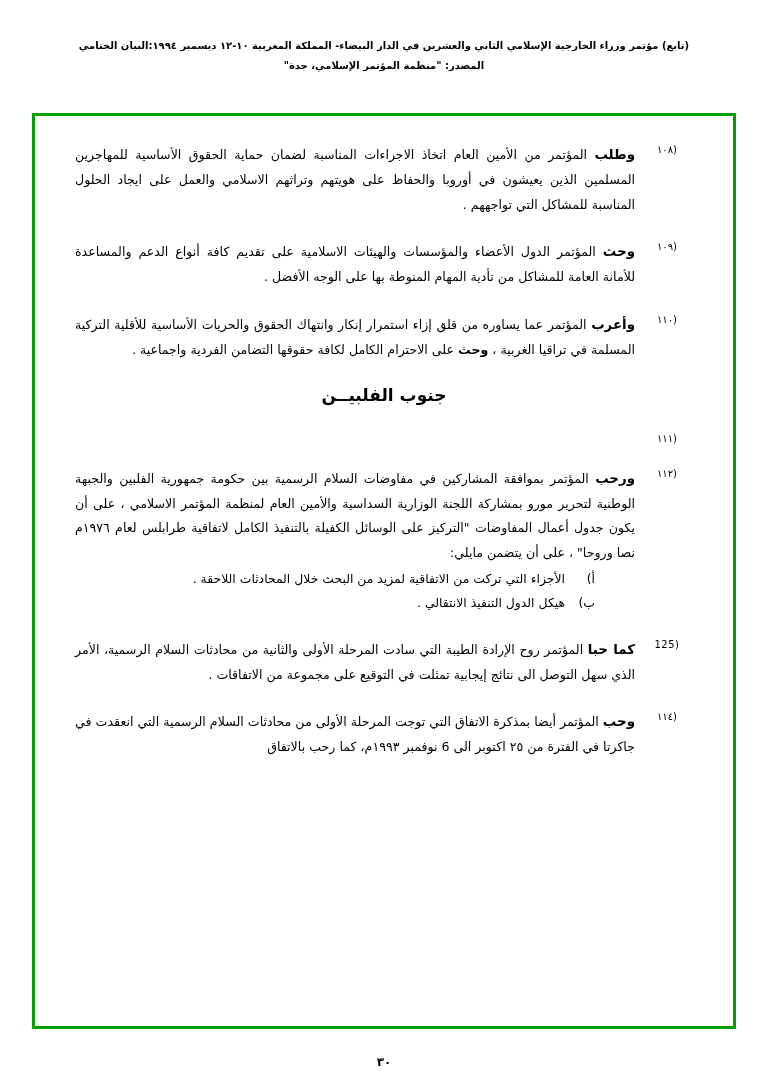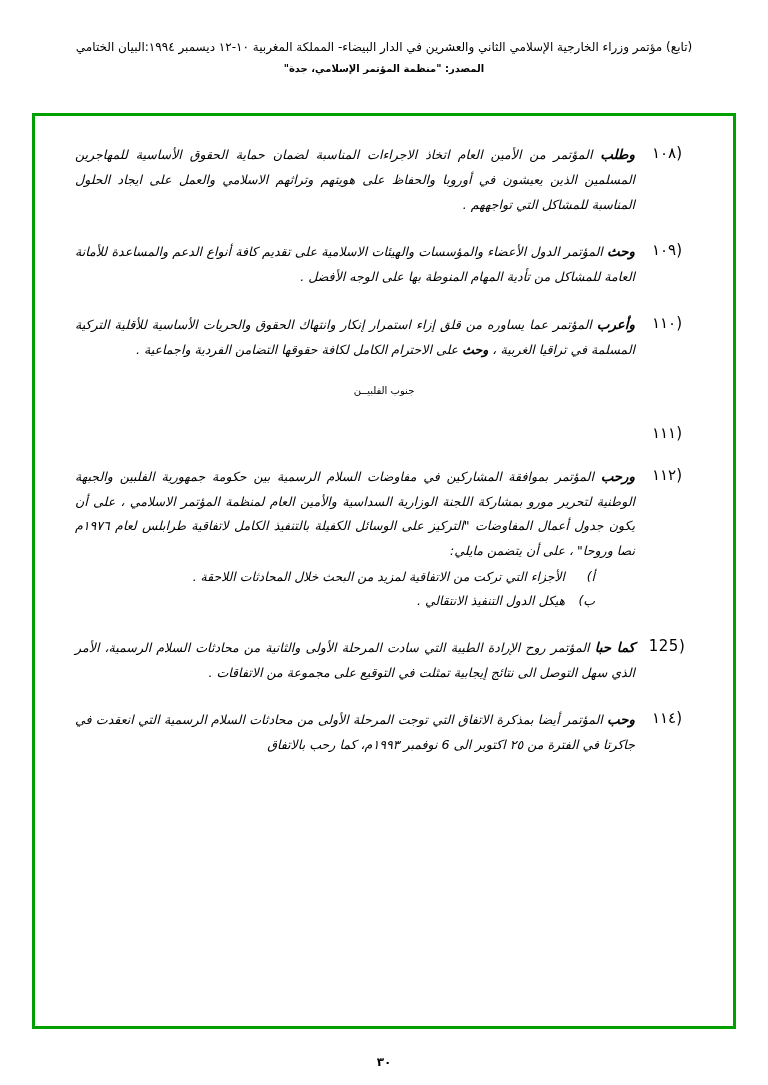--- a/index.html
+++ b/index.html
@@ -20,22 +20,22 @@
     height: 1085px;
     position: relative;
     box-sizing: border-box;
     padding: 0;
   }
   .header {
     text-align: center;
     padding: 38px 14px 0 14px;
   }
   .header-title {
-    font-size: 12px;
-    font-weight: normal;
+    font-size: 10px;
+    font-weight: bold;
     line-height: 1.5;
     letter-spacing: 0px;
     direction: rtl;
   }
   .header-source {
     font-size: 10px;
     font-weight: bold;
     margin-top: 7px;
     direction: rtl;
   }
@@ -56,45 +56,44 @@
   }
   .para {
     display: flex;
     flex-direction: row;
     align-items: flex-start;
     margin-bottom: 22px;
     direction: rtl;
   }
   .para-num {
     flex: 0 0 64px;
-    font-size: 15px;
+    font-size: 10px;
     text-align: center;
     padding-top: 2px;
     letter-spacing: 0.5px;
     white-space: nowrap;
   }
   .para-body {
     flex: 1 1 auto;
     font-size: 12.6px;
     line-height: 1.95;
     text-align: justify;
     text-justify: inter-word;
     padding-left: 6px;
-    font-style: italic;
   }
   .lead {
     font-weight: bold;
     font-size: 13.4px;
   }
   .bold {
     font-weight: bold;
   }
   .section-heading {
-    font-weight: normal;
-    font-size: 10px;
+    font-weight: bold;
+    font-size: 17px;
     text-align: center;
     margin: 4px 0 26px 0;
     letter-spacing: 1px;
     direction: rtl;
   }
   .sublist {
     margin: 2px 40px 0 0;
     direction: rtl;
     font-size: 12.4px;
     line-height: 1.9;

